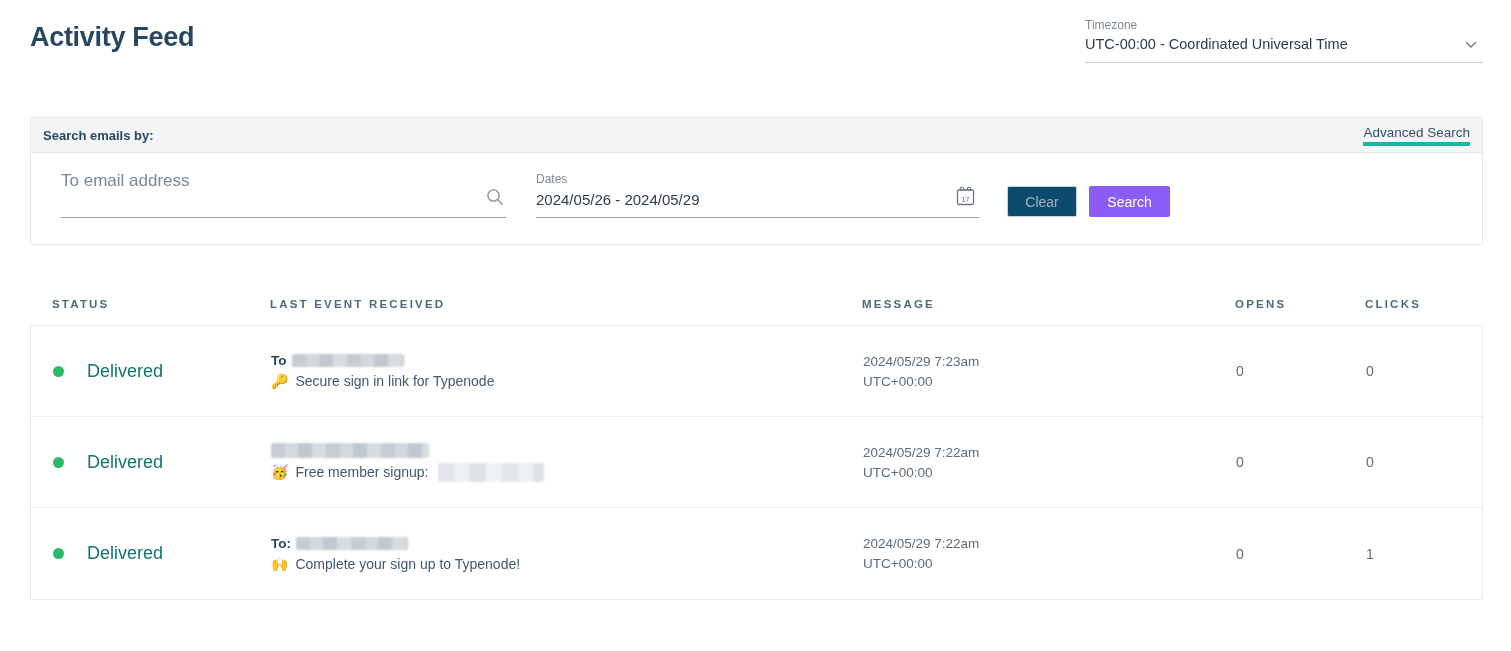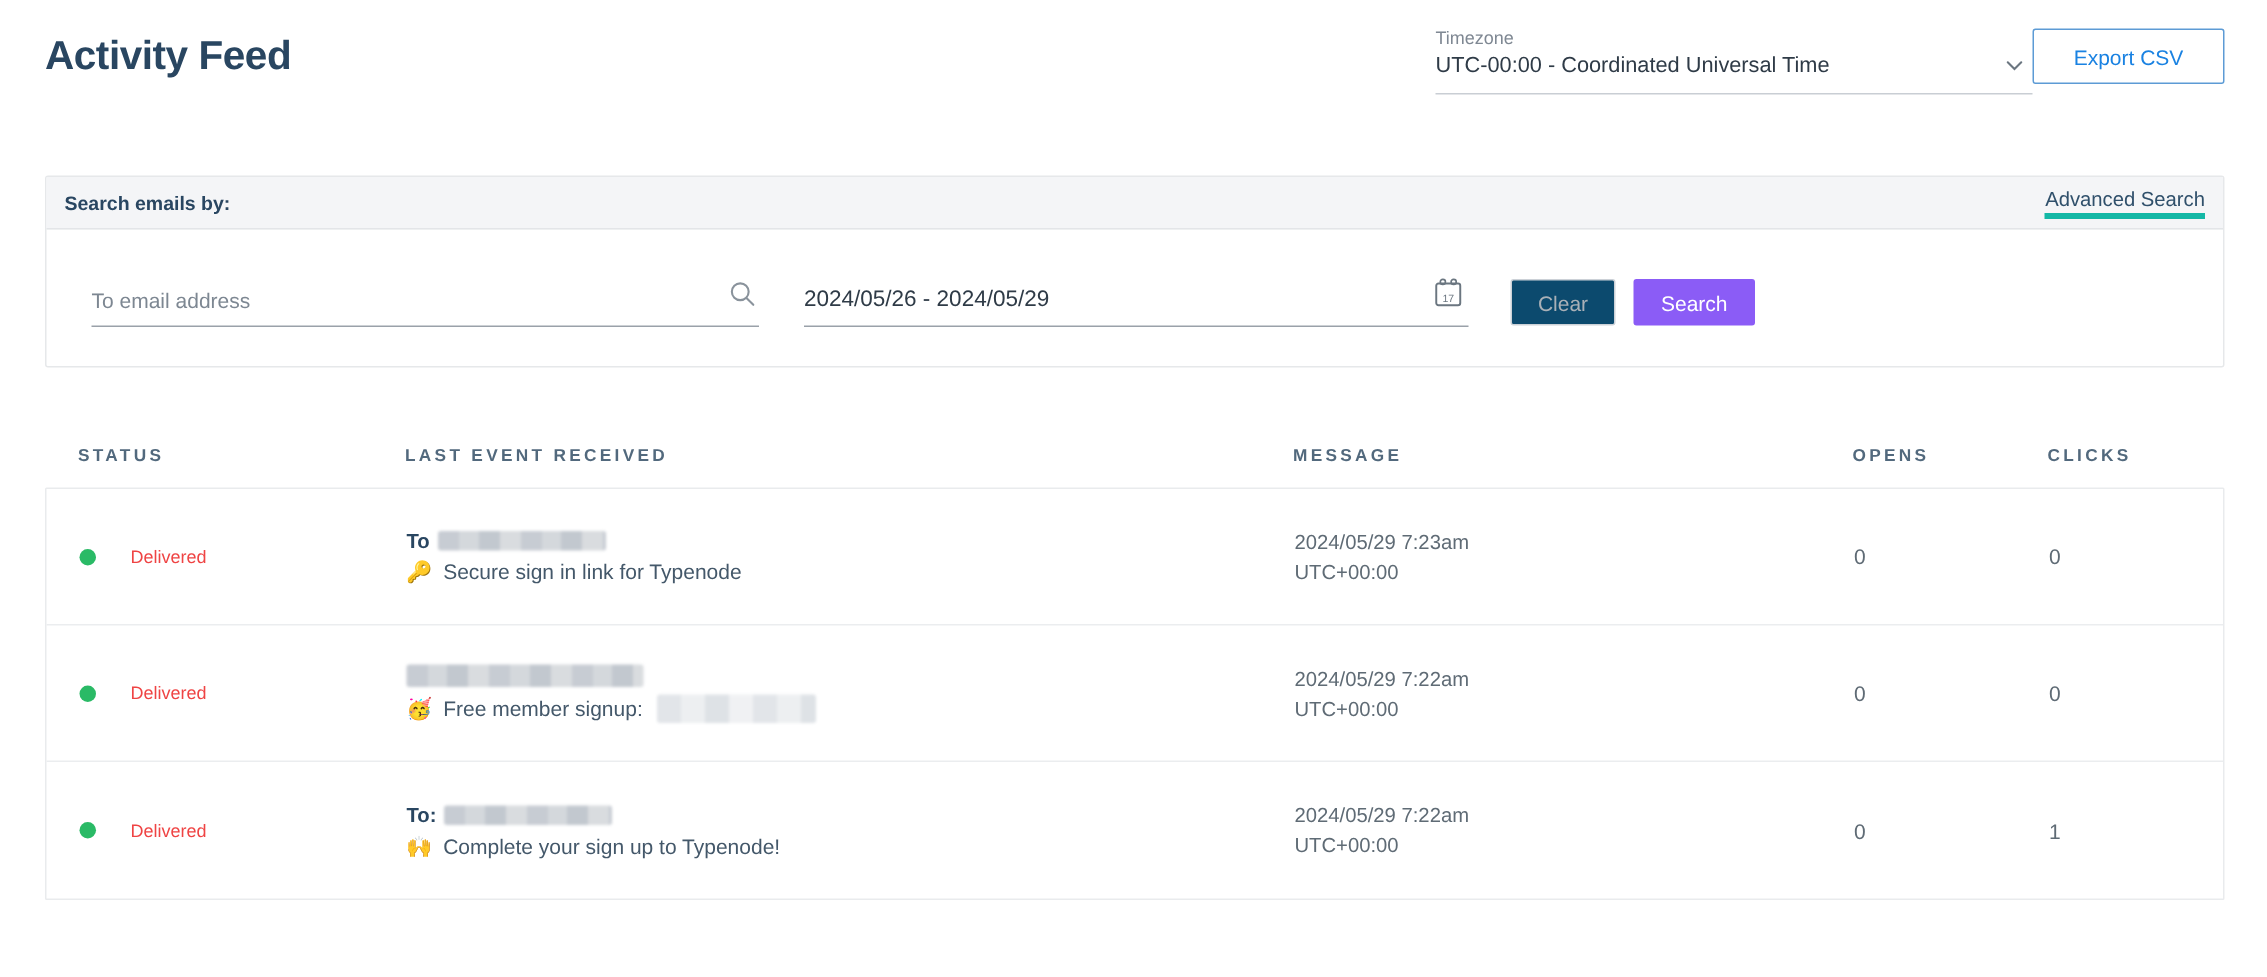--- a/index.html
+++ b/index.html
@@ -31,21 +31,21 @@
   .search-card-header {
     height: 35px; background: #f4f5f7; border-bottom: 1px solid #e3e5e8;
     display: flex; justify-content: space-between; align-items: center; padding: 0 12px;
   }
   .search-by-label { font-size: 13px; font-weight: bold; color: #294661; }
   .advanced-link { font-size: 13.5px; color: #30506b; text-decoration: none; border-bottom: 4px solid #14b8a6; padding-bottom: 2px; cursor: pointer; }
   .search-card-body { display: flex; align-items: flex-end; padding: 0 0 26px 30px; height: 91px; }
   .email-field { position: relative; width: 445px; }
   .email-input {
     width: 100%; border: none; border-bottom: 1px solid #9aa1a9; outline: none;
-    font-family: inherit; font-size: 14px; color: #14532d; padding: 6px 30px 9px 0; background: transparent;
+    font-family: inherit; font-size: 17px; color: #14532d; padding: 6px 30px 26px 0; background: transparent;
   }
   .email-input::placeholder { color: #7d8792; opacity: 1; }
   .search-glyph { position: absolute; right: 2px; bottom: 8px; }
   .dates-field { position: relative; width: 443px; margin-left: 30px; }
   .dates-label { font-size: 12px; color: #7f8893; margin-bottom: 1px; }
   .dates-input {
     width: 100%; border: none; border-bottom: 1px solid #9aa1a9; outline: none;
     font-family: inherit; font-size: 15px; color: #2f3b47; padding: 4px 30px 9px 0; background: transparent;
   }
   .cal-glyph { position: absolute; right: 4px; bottom: 8px; }
@@ -61,21 +61,21 @@
   
   .grid { display: grid; grid-template-columns: 218px 592px 373px 130px 1fr; align-items: center; padding: 0 22px; }
   .thead { margin-top: 53px; margin-bottom: 15px; }
   .th { font-size: 11.5px; font-weight: bold; letter-spacing: 2.2px; color: #52697d; }
   .table-card { border: 1px solid #e9ebed; border-radius: 1px; }
   .trow { height: 91px; border-bottom: 1px solid #ebedef; }
   .trow:last-child { border-bottom: none; }
 
   .status-cell { display: flex; align-items: center; gap: 23px; }
   .status-dot { width: 11px; height: 11px; border-radius: 50%; background: #2aba66; flex: 0 0 auto; }
-  .status-text { font-size: 12px; color: #ef4444; }
+  .status-text { font-size: 18px; color: #0f766e; }
 
   .msg-cell { display: flex; flex-direction: column; gap: 5px; }
   .msg-to-line { font-size: 13.5px; font-weight: bold; color: #294661; display: flex; align-items: center; }
   .msg-subject-line { font-size: 14px; color: #44586a; display: flex; align-items: center; gap: 7px; }
   .emoji { font-size: 14px; }
 
   .redact {
     display: inline-block; height: 13px; border-radius: 2px; vertical-align: middle;
     background: repeating-linear-gradient(90deg, #c7ccd3 0 14px, #d4d8dc 14px 27px, #c2c8cf 27px 41px, #d9dcdf 41px 55px);
     filter: blur(1.2px);
@@ -104,40 +104,40 @@
         <div class="tz-label">Timezone</div>
         <div class="tz-value-row">
           <span class="tz-value">UTC-00:00 - Coordinated Universal Time</span>
           <span class="chevron-svg">
             <svg width="12" height="8" viewBox="0 0 12 8">
                 <path d="M1.5 1.5 L6 6 L10.5 1.5" fill="none" stroke="#6b7680" stroke-width="1.4" stroke-linecap="round"></path>
               </svg>
           </span>
         </div>
       </div>
-      <button class="btn-export">Export CSV</button>
     </div>
   </div>
 
   <div class="search-card">
     <div class="search-card-header">
       <span class="search-by-label">Search emails by:</span>
       <a class="advanced-link">Advanced Search</a>
     </div>
     <div class="search-card-body">
       <div class="email-field">
         <input class="email-input" type="text" placeholder="To email address" style="">
         <span class="search-glyph">
           <svg width="18" height="18" viewBox="0 0 18 18">
               <circle cx="7.5" cy="7.5" r="5.6" fill="none" stroke="#8a939c" stroke-width="1.4"></circle>
               <line x1="11.8" y1="11.8" x2="16.2" y2="16.2" stroke="#8a939c" stroke-width="1.4" stroke-linecap="round"></line>
             </svg>
         </span>
       </div>
       <div class="dates-field">
+        <div class="dates-label">Dates</div>
         <input class="dates-input" type="text" value="2024/05/26 - 2024/05/29" style="">
         <span class="cal-glyph">
           <svg width="19" height="20" viewBox="0 0 19 20">
             <rect x="1.5" y="4" width="16" height="14.5" rx="1.5" fill="none" stroke="#6b7680" stroke-width="1.3"></rect>
             <rect x="4.2" y="1.2" width="3.4" height="3.4" rx="1.6" fill="none" stroke="#6b7680" stroke-width="1.1"></rect>
             <rect x="11.4" y="1.2" width="3.4" height="3.4" rx="1.6" fill="none" stroke="#6b7680" stroke-width="1.1"></rect>
             <text x="9.5" y="16" text-anchor="middle" font-size="7" fill="#6b7680" font-family="Liberation Sans, sans-serif">17</text>
           </svg>
         </span>
       </div>

